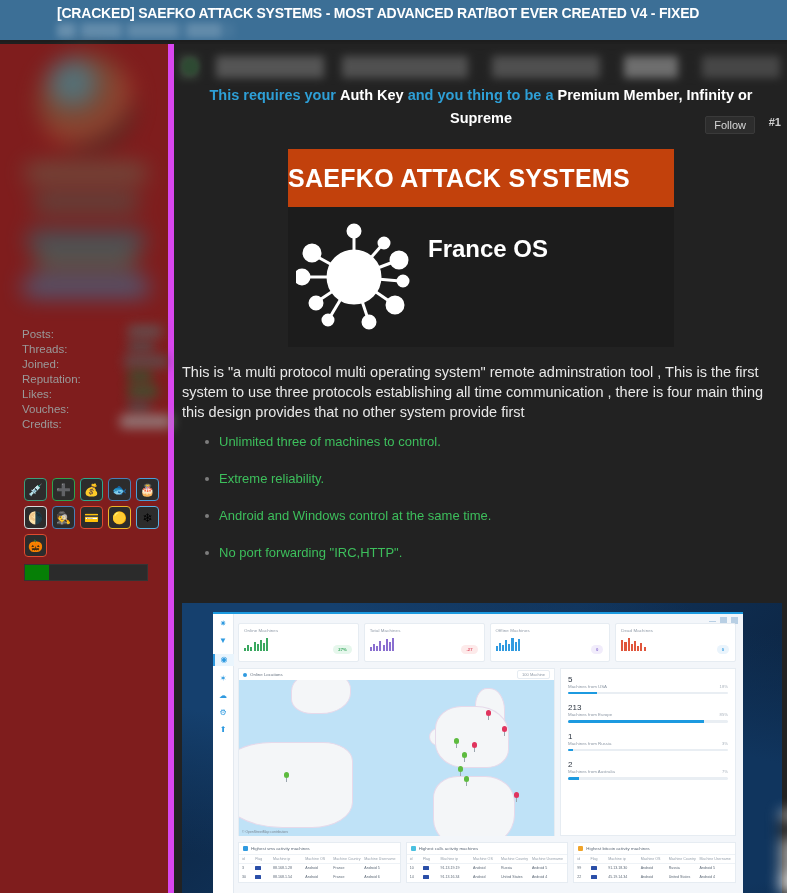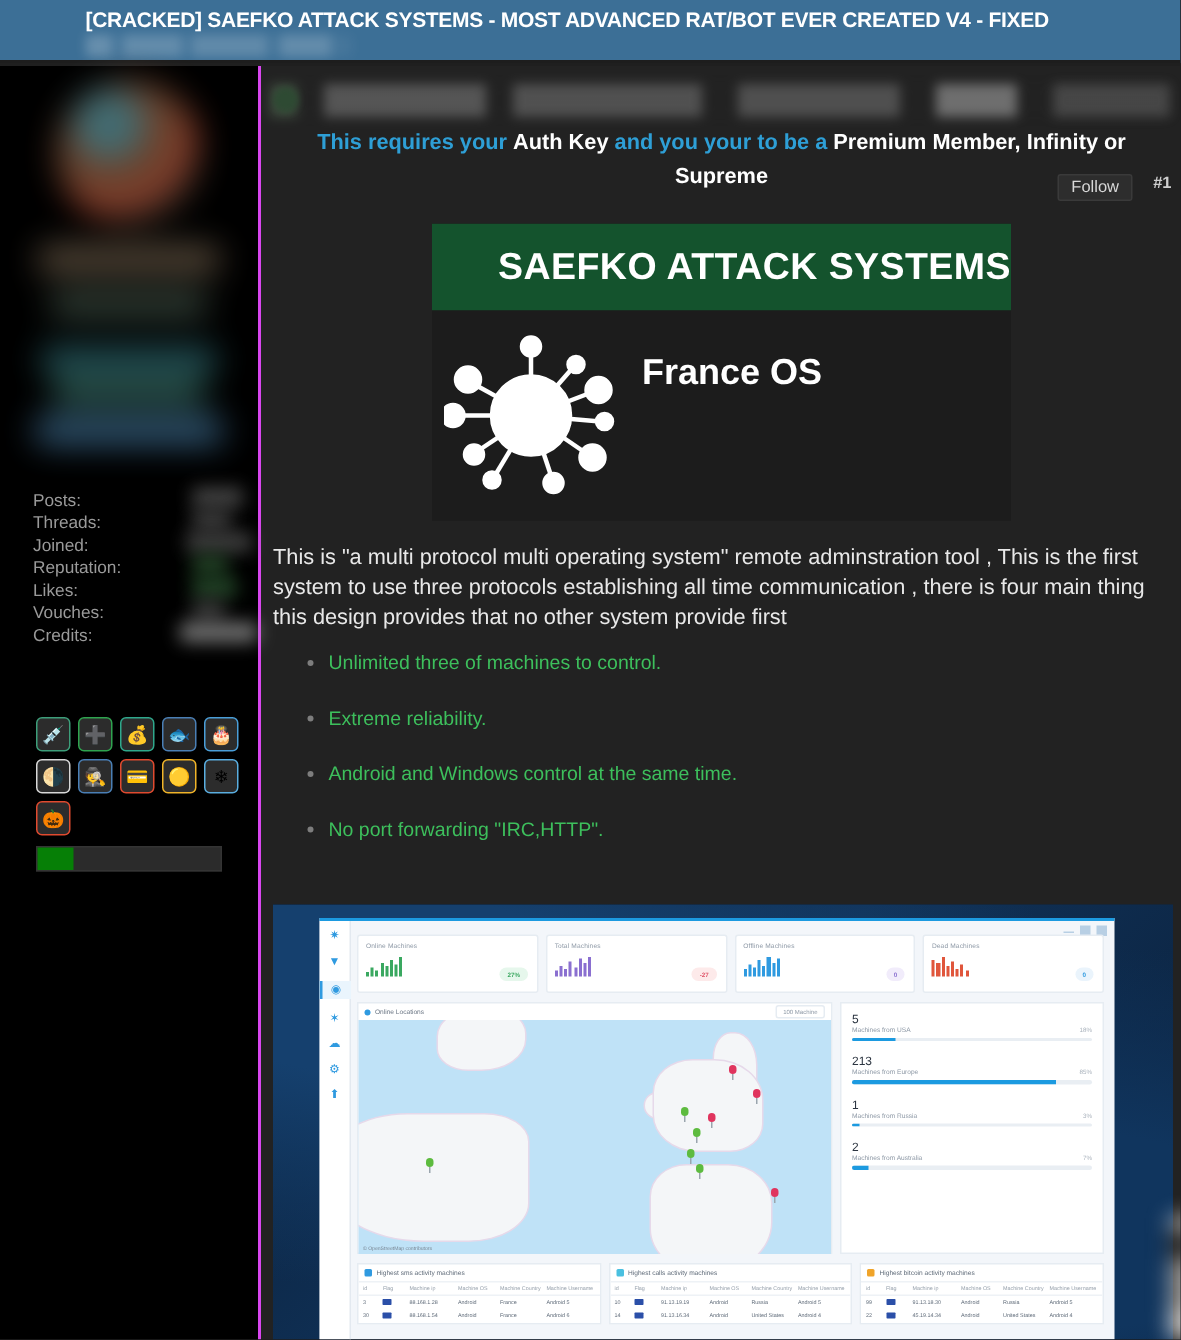--- a/index.html
+++ b/index.html
@@ -32,21 +32,21 @@
       rgba(255,255,255,.20) 73% 92%, rgba(255,255,255,.05) 92% 100%);
     filter: blur(3.5px); border-radius: 3px;
   }
 
   
   .post-wrap { position: absolute; left: 0; top: 44px; width: 787px; height: 849px; background: #222222; }
 
   
   .author-col {
     position: absolute; left: 0; top: 0; width: 174px; height: 849px;
-    background: #000000; border-right: 2px solid #d946ef; padding-left: 20px;
+    background: #7f1d1d; border-right: 6px solid #d946ef; padding-left: 20px;
   }
   .author-blur {
     position: absolute; left: 8px; top: 2px; width: 158px; height: 272px;
     filter: blur(11px); opacity: .85;
   }
   .ab-av {
     position: absolute; left: 30px; top: 8px; width: 96px; height: 96px; border-radius: 50%;
     background: radial-gradient(circle at 36% 30%, #4e7f86 0 26%, #7d4f36 26% 52%, #a4442f 52% 66%, #3a2f26 66% 100%);
   }
   .ab-name { position: absolute; left: 18px; top: 118px; width: 120px; height: 18px; background: #6a5a47; border-radius: 3px; }
@@ -113,21 +113,21 @@
     text-align: center; font-size: 14.5px; font-weight: bold; line-height: 23px;
     color: #2e9fd6;
   }
   .notice b.w { color: #ffffff; }
 
   .banner {
     position: absolute; left: 113px; top: 105px; width: 386px; height: 198px;
     background: #1b1b1b; overflow: hidden;
   }
   .banner-top {
-    height: 58px; background: #14532d; display: flex; align-items: center; justify-content: flex-end;
+    height: 58px; background: #c2410c; display: flex; align-items: center; justify-content: flex-start;
   }
   .banner-top span { color: #ffffff; font-size: 25px; font-weight: bold; letter-spacing: .3px; }
   .banner-body { position: relative; height: 140px; background: #1c1c1c; }
   .banner-svg { position: absolute; left: 8px; top: 12px; }
   .banner-l1 { position: absolute; left: 140px; top: 28px; color: #ffffff; font-size: 24px; font-weight: bold; }
   .banner-l2 { position: absolute; left: 178px; top: 70px; color: #ffffff; font-size: 24px; font-weight: bold; }
 
   .body-text {
     position: absolute; left: 7px; top: 318px; width: 602px;
     font-size: 14.5px; line-height: 20px; color: #e8e8e8;
@@ -285,21 +285,21 @@
       </div>
     </div>
 
     <div class="content-col">
       <div class="postmeta-blur"></div>
       <div class="avatar-dot-sm"></div>
       <div class="follow-btn">Follow</div>
       <div class="post-num">#1</div>
 
       <div class="notice">
-        <span>This requires your </span><b class="w">Auth Key</b><span> and you your to be a </span><b class="w">Premium Member, Infinity or Supreme</b>
+        <span>This requires your </span><b class="w">Auth Key</b><span> and you thing to be a </span><b class="w">Premium Member, Infinity or Supreme</b>
       </div>
 
       <div class="banner">
         <div class="banner-top">
           <span>SAEFKO ATTACK SYSTEMS</span>
         </div>
         <div class="banner-body">
           <svg class="banner-svg" width="120" height="118" viewBox="0 0 120 118">
             <g stroke="#ffffff" stroke-width="3" fill="#ffffff">
               <line x1="58" y1="58" x2="58" y2="14"></line>

